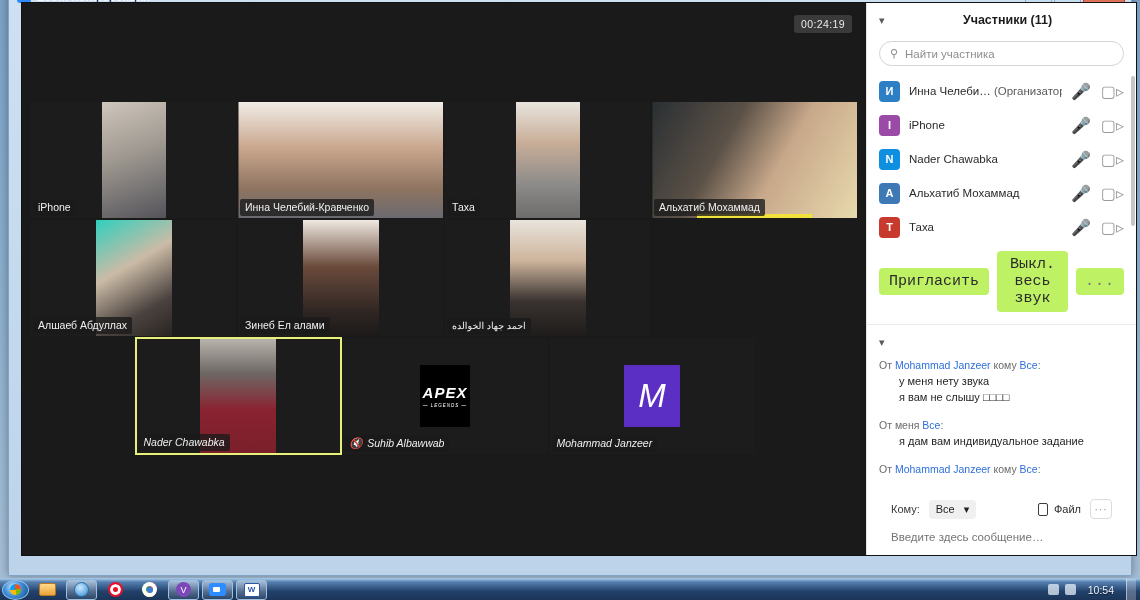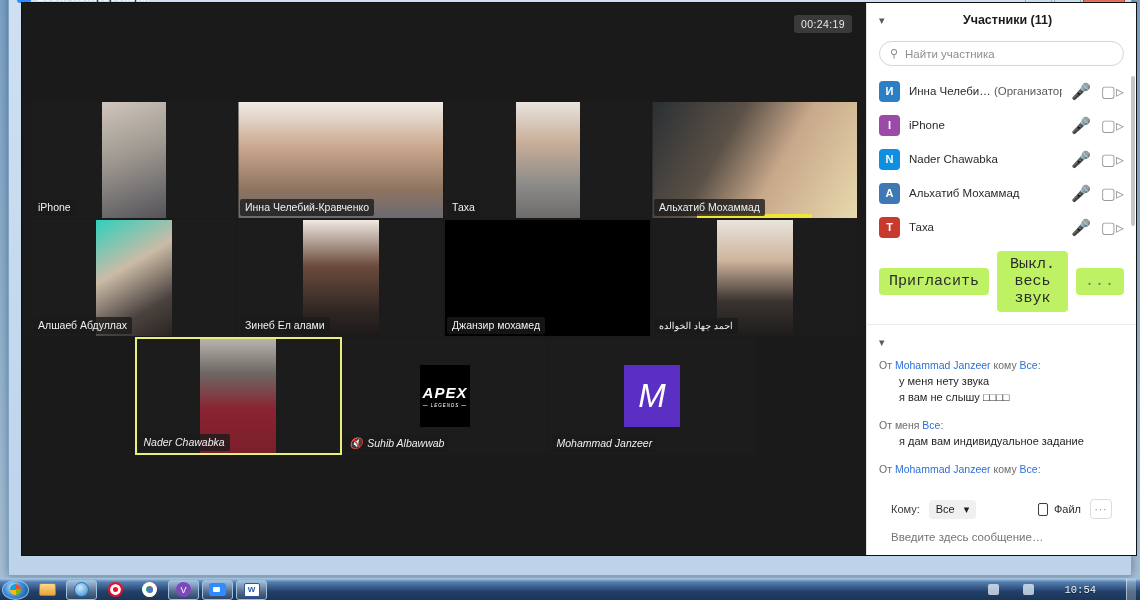--- a/index.html
+++ b/index.html
@@ -300,22 +300,22 @@
     background: #7c4ab8; display:flex;align-items:center;justify-content:center;
     color:#fff;font-size:9px; }
   .ico-zoom { width: 17px; height: 13px; border-radius: 3px; background: #2d8cff; position: relative; }
   .ico-zoom::after { content:""; position:absolute; left:4px; top:4px;
     width:7px;height:5px;background:#fff;border-radius:1px; }
   .ico-word { width: 16px; height: 14px; border-radius: 2px;
     background: #fff; border: 1px solid #2a58a8; color: #2a58a8;
     font-size: 8px; font-weight: bold; display: flex;
     align-items: center; justify-content: center; }
   .tray {
-    margin-left: auto; display: flex; align-items: center; gap: 24px;
-    padding-right: 2px; height: 100%; font-family: Liberation Mono, monospace;
+    margin-left: auto; display: flex; align-items: center; gap: 6px;
+    padding-right: 2px; height: 100%;
   }
   .tray-clock {
     font-size: 10.5px; color: #eef4fa; padding: 0 6px;
     text-shadow: 0 1px 1px rgba(0,0,0,.5);
   }
   .show-desktop {
     width: 10px; height: 21px; background: rgba(255,255,255,.25);
     border-left: 1px solid rgba(255,255,255,.5);
   }
   .tray-ico { width: 11px; height: 11px; border-radius: 2px; background: rgba(230,240,250,.75); }
@@ -384,25 +384,20 @@
               </div>
             </div>
 
             <div class="tile">
               <div class="vid mid bg-f"></div>
               <div class="name-tag">
                 <span>Зинеб Ел алами</span>
               </div>
             </div>
 
-            <div class="tile black-cam">
-              <div class="name-tag">
-                <span>Джанзир мохамед</span>
-              </div>
-            </div>
 
             <div class="tile">
               <div class="vid mid bg-g"></div>
               <div class="name-tag rtl">
                 <span>احمد جهاد الخوالده</span>
               </div>
             </div>
           </div>
 
           <div class="grid-row row3">

